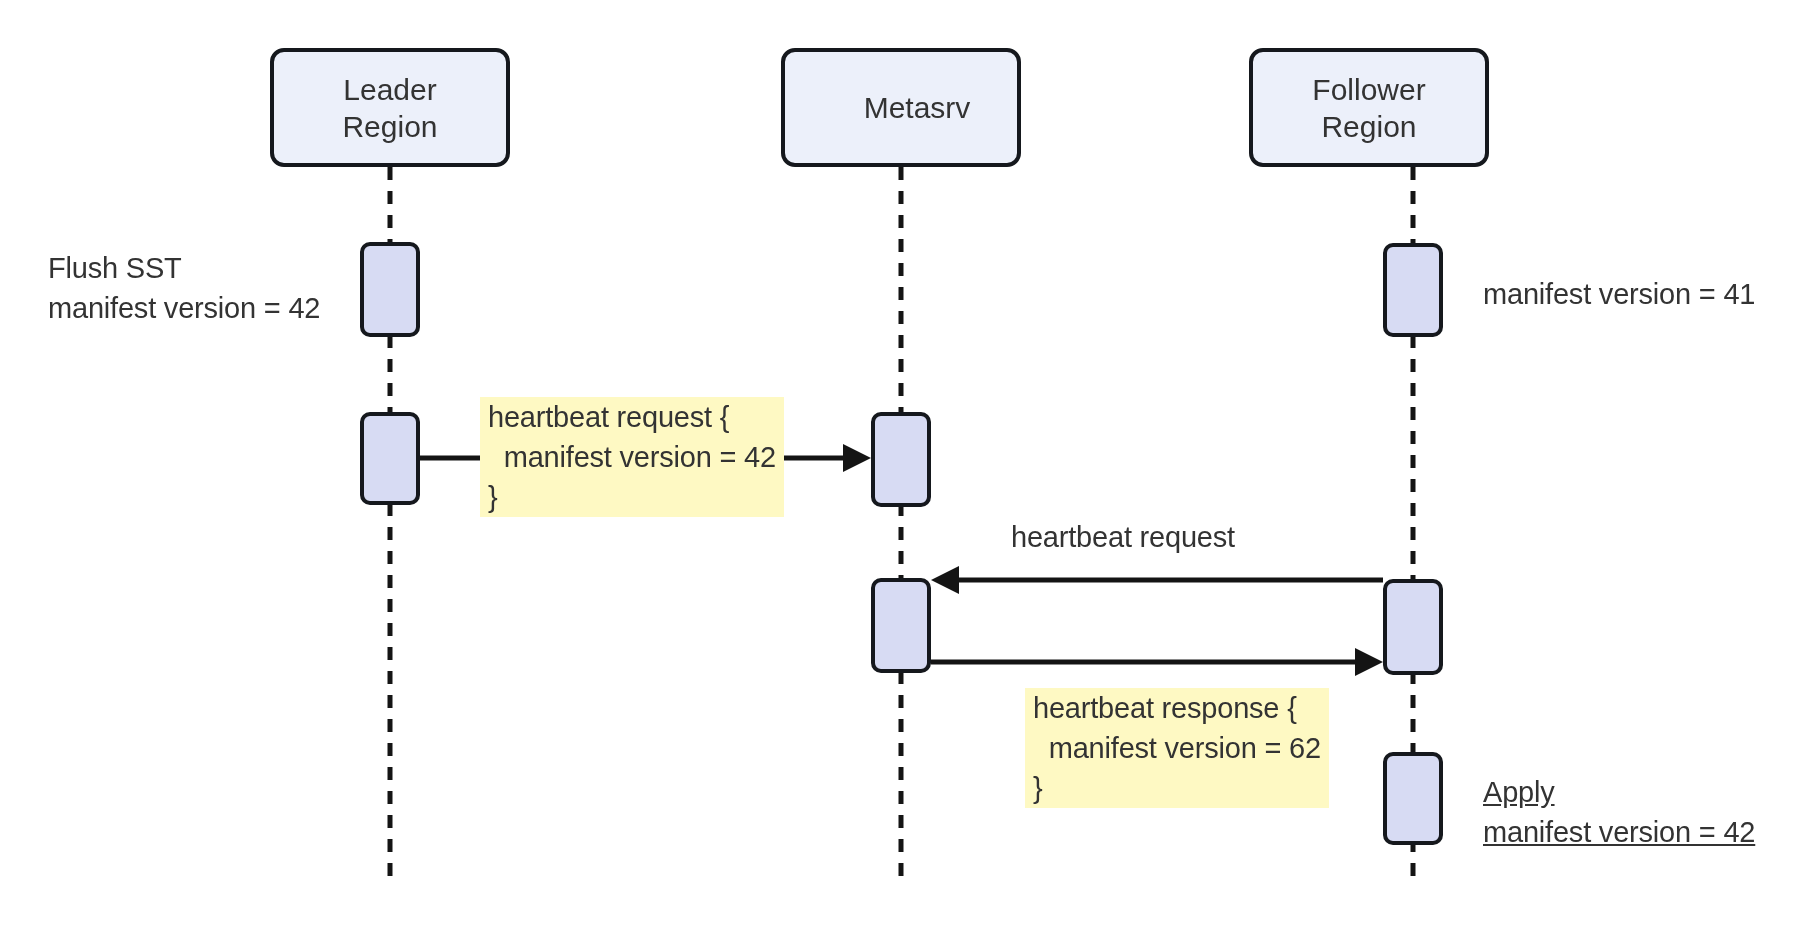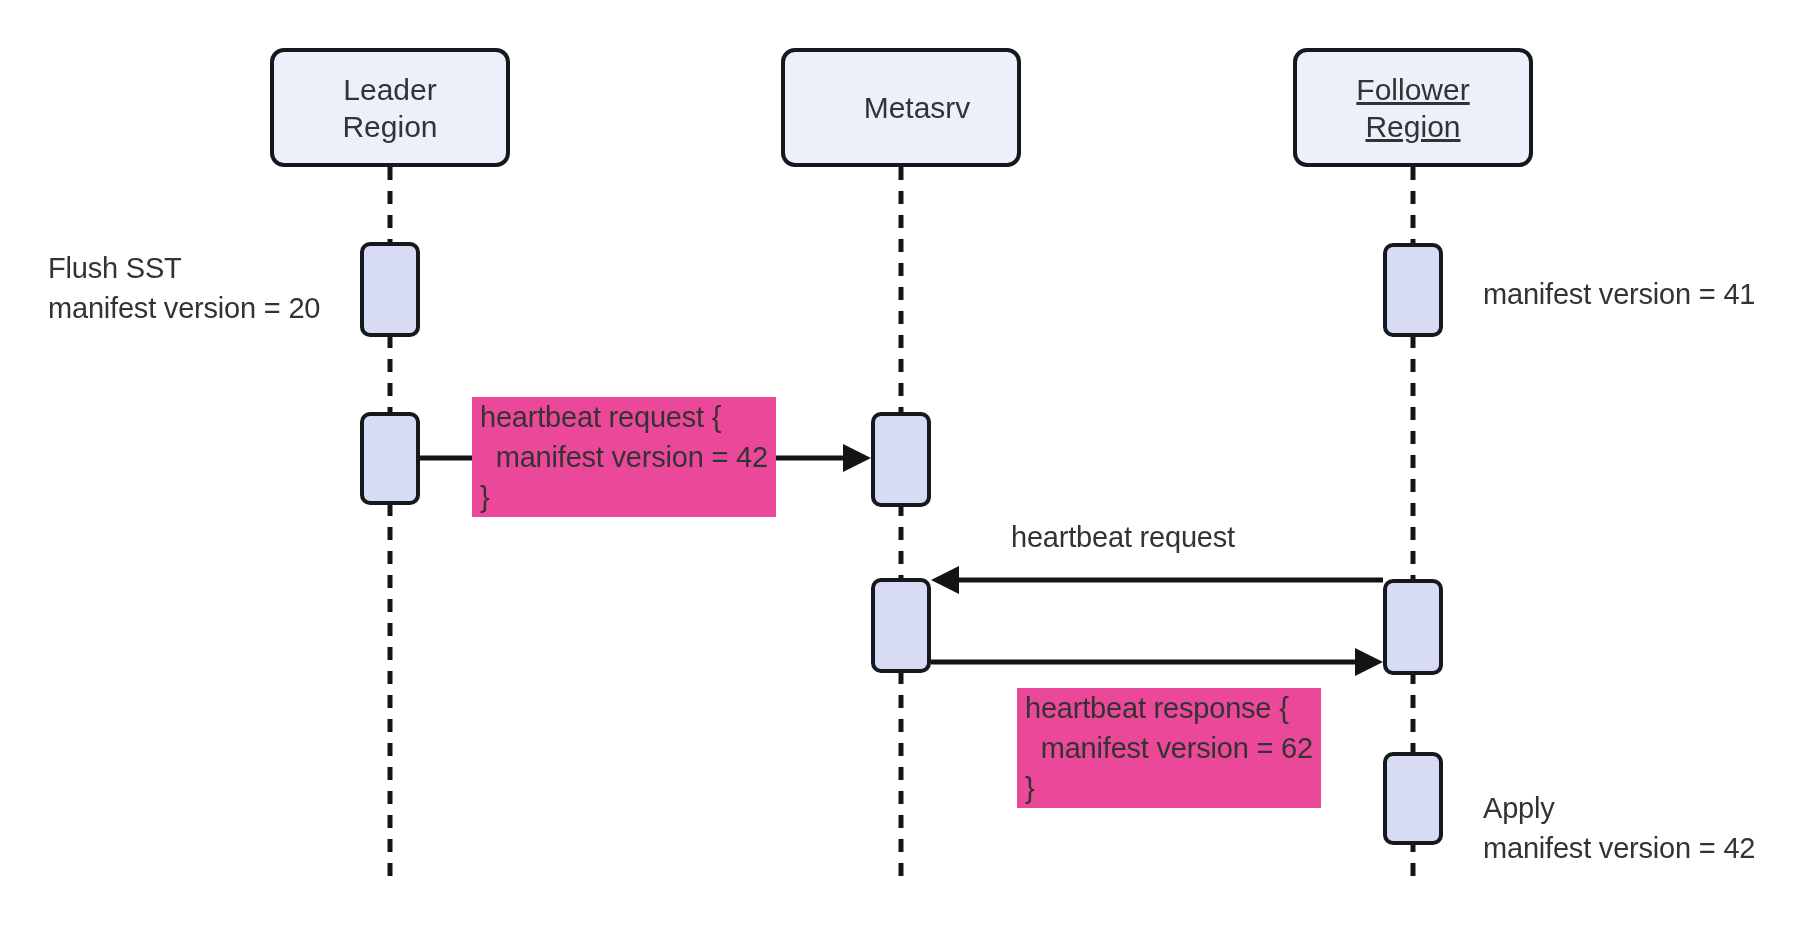--- a/index.html
+++ b/index.html
@@ -41,21 +41,21 @@
     border-radius: 10px;
   }
   .label {
     position: absolute;
     font-size: 29px;
     line-height: 40px;
     white-space: pre;
     letter-spacing: -0.2px;
     color: var(--text, #333333);
   }
-  .label.on-line { background: #ec4899; padding: 0 8px; }
+  .label.on-line { background: #fef9c3; padding: 0 8px; margin-left: 8px; }
   .label.centered { text-align: left; }
 </style>
 </head>
 <body>
 
 <div class="diagram">
 
   <svg class="layer" width="1808" height="936" viewBox="0 0 1808 936">
 
     <line class="lifeline" x1="390" y1="167" x2="390" y2="878"></line>
@@ -68,38 +68,38 @@
     <line class="msg-line" x1="956" y1="580" x2="1383" y2="580"></line>
     <polygon class="arrowhead" points="931,580 959,566 959,594"></polygon>
 
     <line class="msg-line" x1="931" y1="662" x2="1358" y2="662"></line>
     <polygon class="arrowhead" points="1383,662 1355,648 1355,676"></polygon>
   </svg>
 
   <div class="participant" style="left:270px; top:48px;">Leader
 Region</div>
   <div class="participant" style="left:781px; top:48px;padding-left:32px;">Metasrv</div>
-  <div class="participant" style="left:1293px; top:48px;text-decoration:underline;">Follower
+  <div class="participant" style="left:1249px; top:48px;">Follower
 Region</div>
 
   <div class="activation" style="left:360px;  top:242px; height:95px;"></div>
   <div class="activation" style="left:360px;  top:412px; height:93px;"></div>
   <div class="activation" style="left:871px;  top:412px; height:95px;"></div>
   <div class="activation" style="left:871px;  top:578px; height:95px;"></div>
   <div class="activation" style="left:1383px; top:243px; height:94px;"></div>
   <div class="activation" style="left:1383px; top:579px; height:96px;"></div>
   <div class="activation" style="left:1383px; top:752px; height:93px;"></div>
 
   <div class="label on-line" style="left:472px; top:397px;">heartbeat request {
   manifest version = 42
 }</div>
   <div class="label centered" style="left:1011px; top:517px; width:280px;">heartbeat request</div>
   <div class="label on-line" style="left:1017px; top:688px;">heartbeat response {
   manifest version = 62
 }</div>
 
   <div class="label" style="left:48px; top:248px;">Flush SST
-manifest version = 20</div>
+manifest version = 42</div>
   <div class="label" style="left:1483px; top:274px;text-align:right;">manifest version = 41</div>
-  <div class="label" style="left:1483px; top:788px;">Apply
+  <div class="label" style="left:1483px; top:772px;text-decoration:underline;">Apply
 manifest version = 42</div>
 
 </div>
 
 </body></html>

